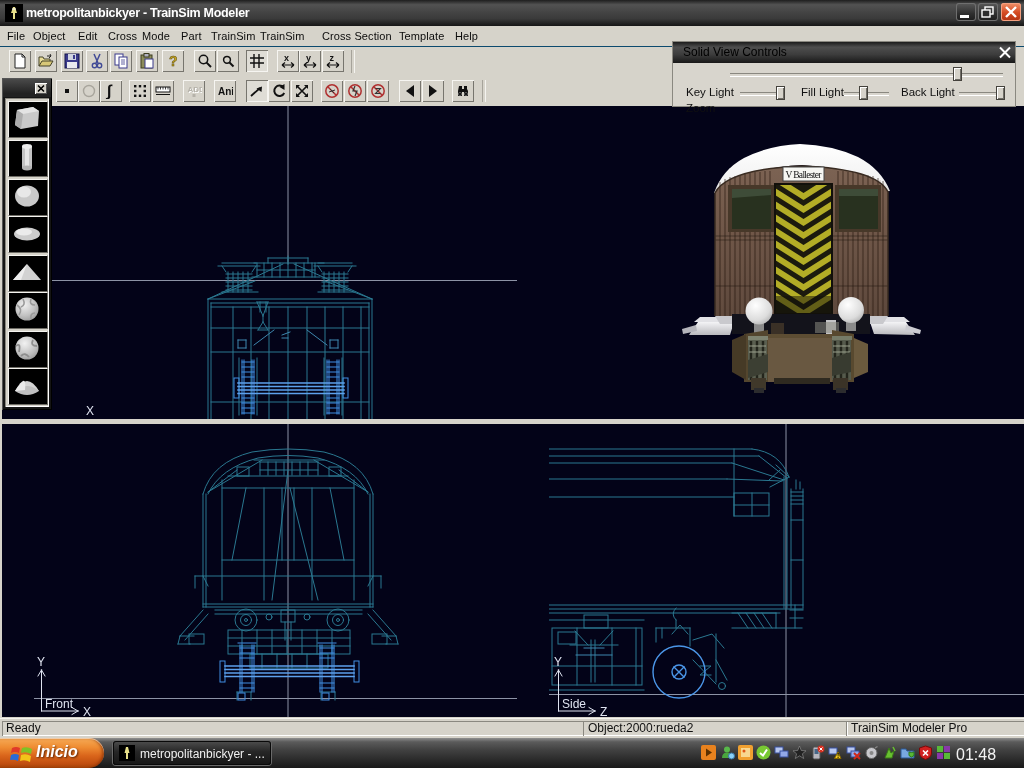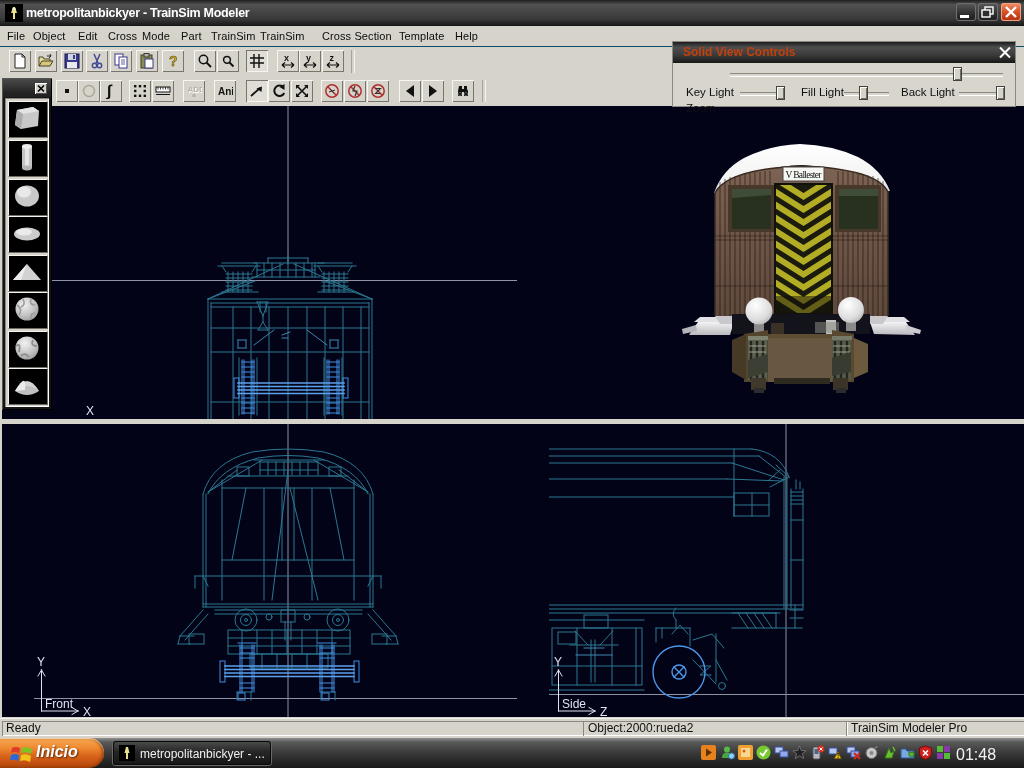--- a/index.html
+++ b/index.html
@@ -37,21 +37,21 @@
     text-align:center;line-height:11px;}
   #palbody{position:absolute;left:3px;top:20px;width:44px;height:309px;background:#d6d3ca;
     box-shadow:inset 1px 1px 0 #8a8880,inset -1px -1px 0 #fff;}
   .pbtn{position:absolute;left:3px;width:38px;height:35px;background:#000;
     border:1px solid;border-color:#f4f3ef #6f6d66 #6f6d66 #f4f3ef;}
   
   #dlg{left:673px;top:42px;width:342px;height:64px;background:#d8d5cd;
     box-shadow:0 0 0 1px #8a8880;}
   #dlghead{position:absolute;left:0px;top:0px;width:342px;height:21px;
     background:linear-gradient(180deg,#1c1c1c 0%,#4e4e4e 25%,#3c3c3c 60%,#181818 100%);}
-  #dlgtitle{position:absolute;left:10px;top:3px;color:#c2410c;font-weight:bold;font-size:12px;}
+  #dlgtitle{position:absolute;left:10px;top:3px;color:#000000;font-weight:normal;font-size:12px;}
   #dlgx{position:absolute;left:325px;top:4px;color:#fff;font-size:13px;font-weight:bold;line-height:13px;}
   .dlbl{position:absolute;font-size:11.5px;color:#111;}
   .strack{position:absolute;height:2px;border-top:1px solid #8a8880;border-bottom:1px solid #fff;}
   .sthumb{position:absolute;width:7px;height:12px;background:#d6d3ca;
     box-shadow:inset 1px 1px 0 #fff,inset -1px -1px 0 #6f6d66,0 0 0 1px #44423c;}
   
   #status{left:0;top:718px;width:1024px;height:20px;background:#d6d3ca;border-top:1px solid #f4f3ef;}
   .spanel{position:absolute;top:2px;height:15px;
     box-shadow:inset 1px 1px 0 #8a8880,inset -1px -1px 0 #fff;font-size:12px;color:#111;padding-left:4px;}
   

